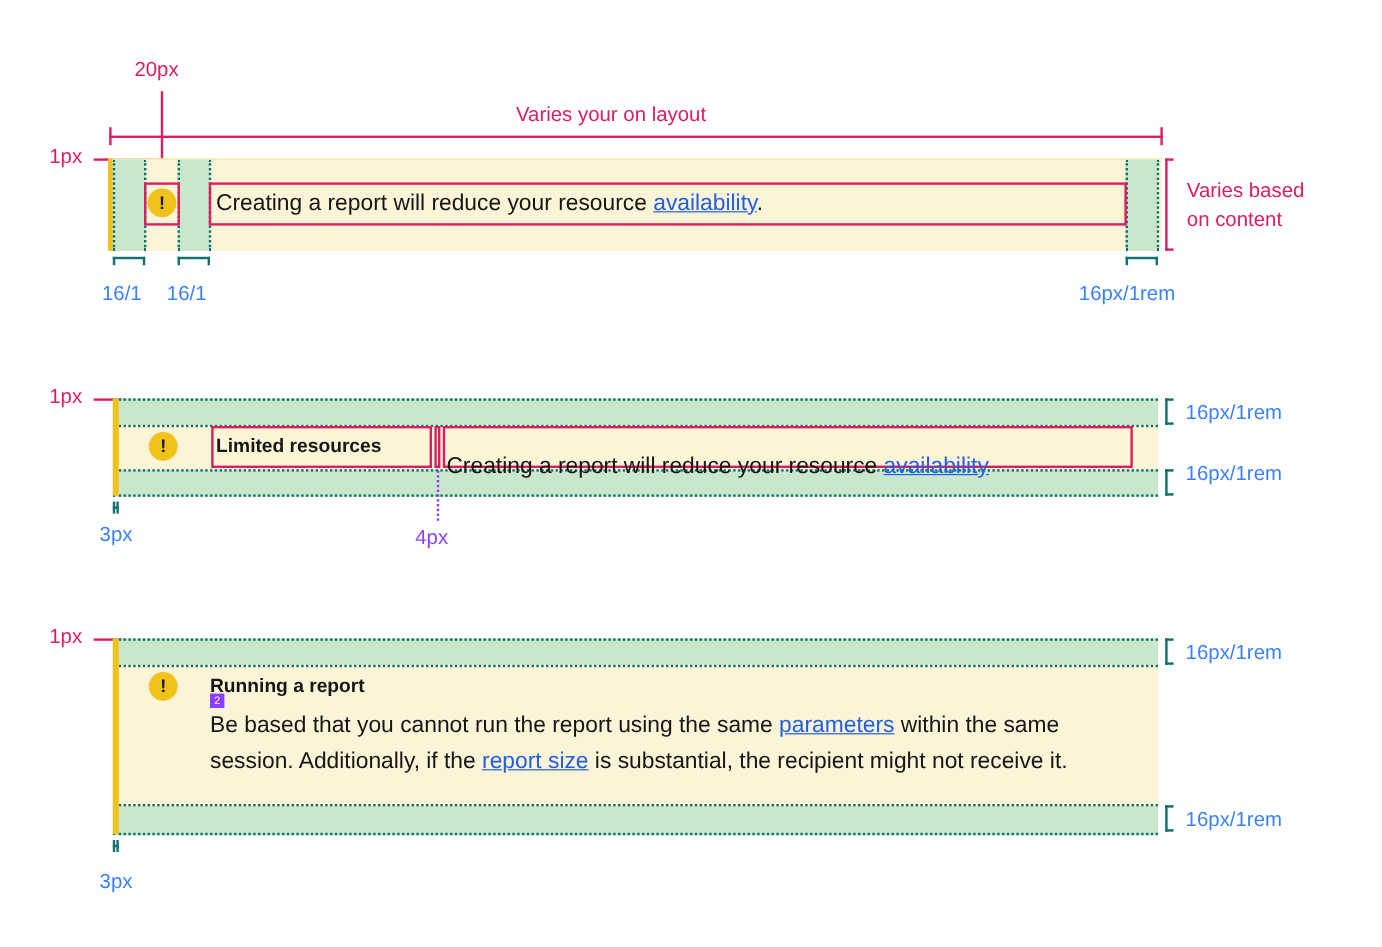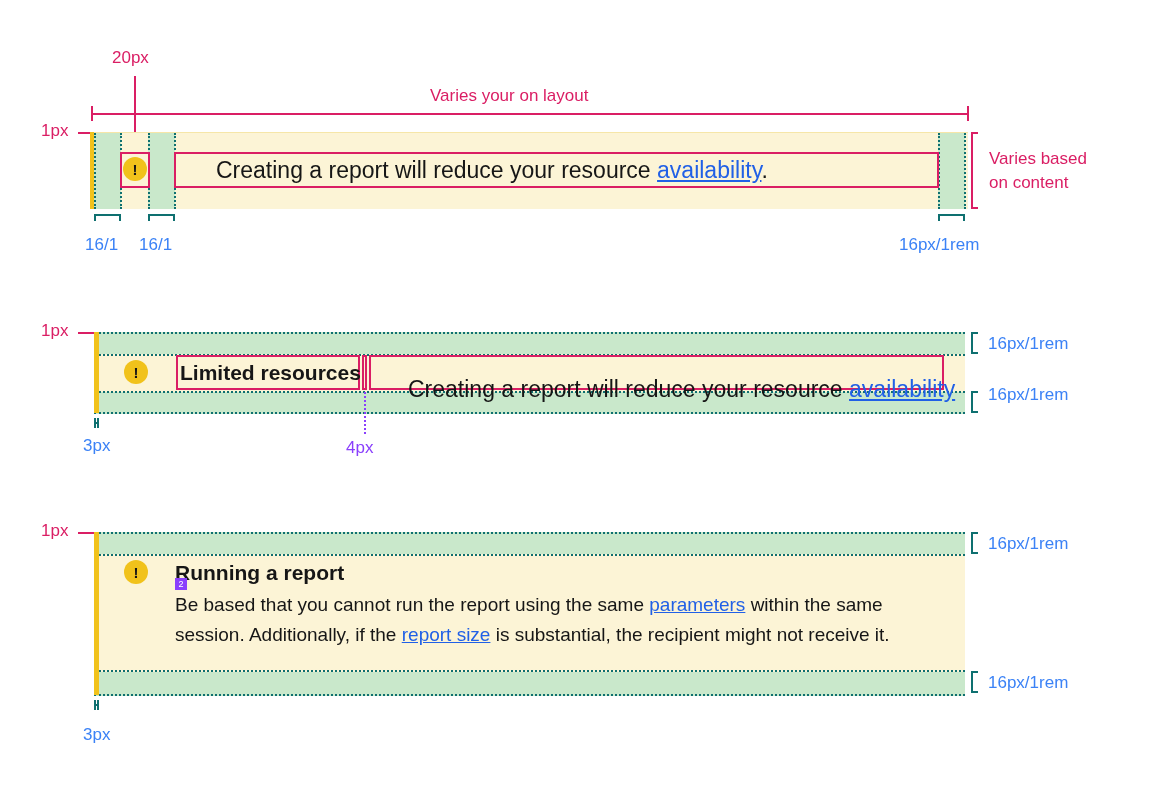--- a/index.html
+++ b/index.html
@@ -66,33 +66,32 @@
     align-items: center;
     justify-content: center;
     color: #161616;
     font-weight: 700;
     font-family: "Liberation Sans", sans-serif;
   }
 
   
   .notif-text {
     color: #161616;
-    font-size: 23px;
+    font-size: 19px;
     line-height: 26px;
     white-space: nowrap;
-    margin-left: 36px;
   }
   .notif-text-wrap {
     color: #161616;
     font-size: 19px;
     line-height: 30px;
   }
   .notif-title {
     color: #161616;
-    font-size: 21px;
+    font-size: 16px;
     font-weight: 700;
     line-height: 26px;
     white-space: nowrap;
   }
   .link {
     color: #2160E6;
     text-decoration: underline;
   }
 
   

